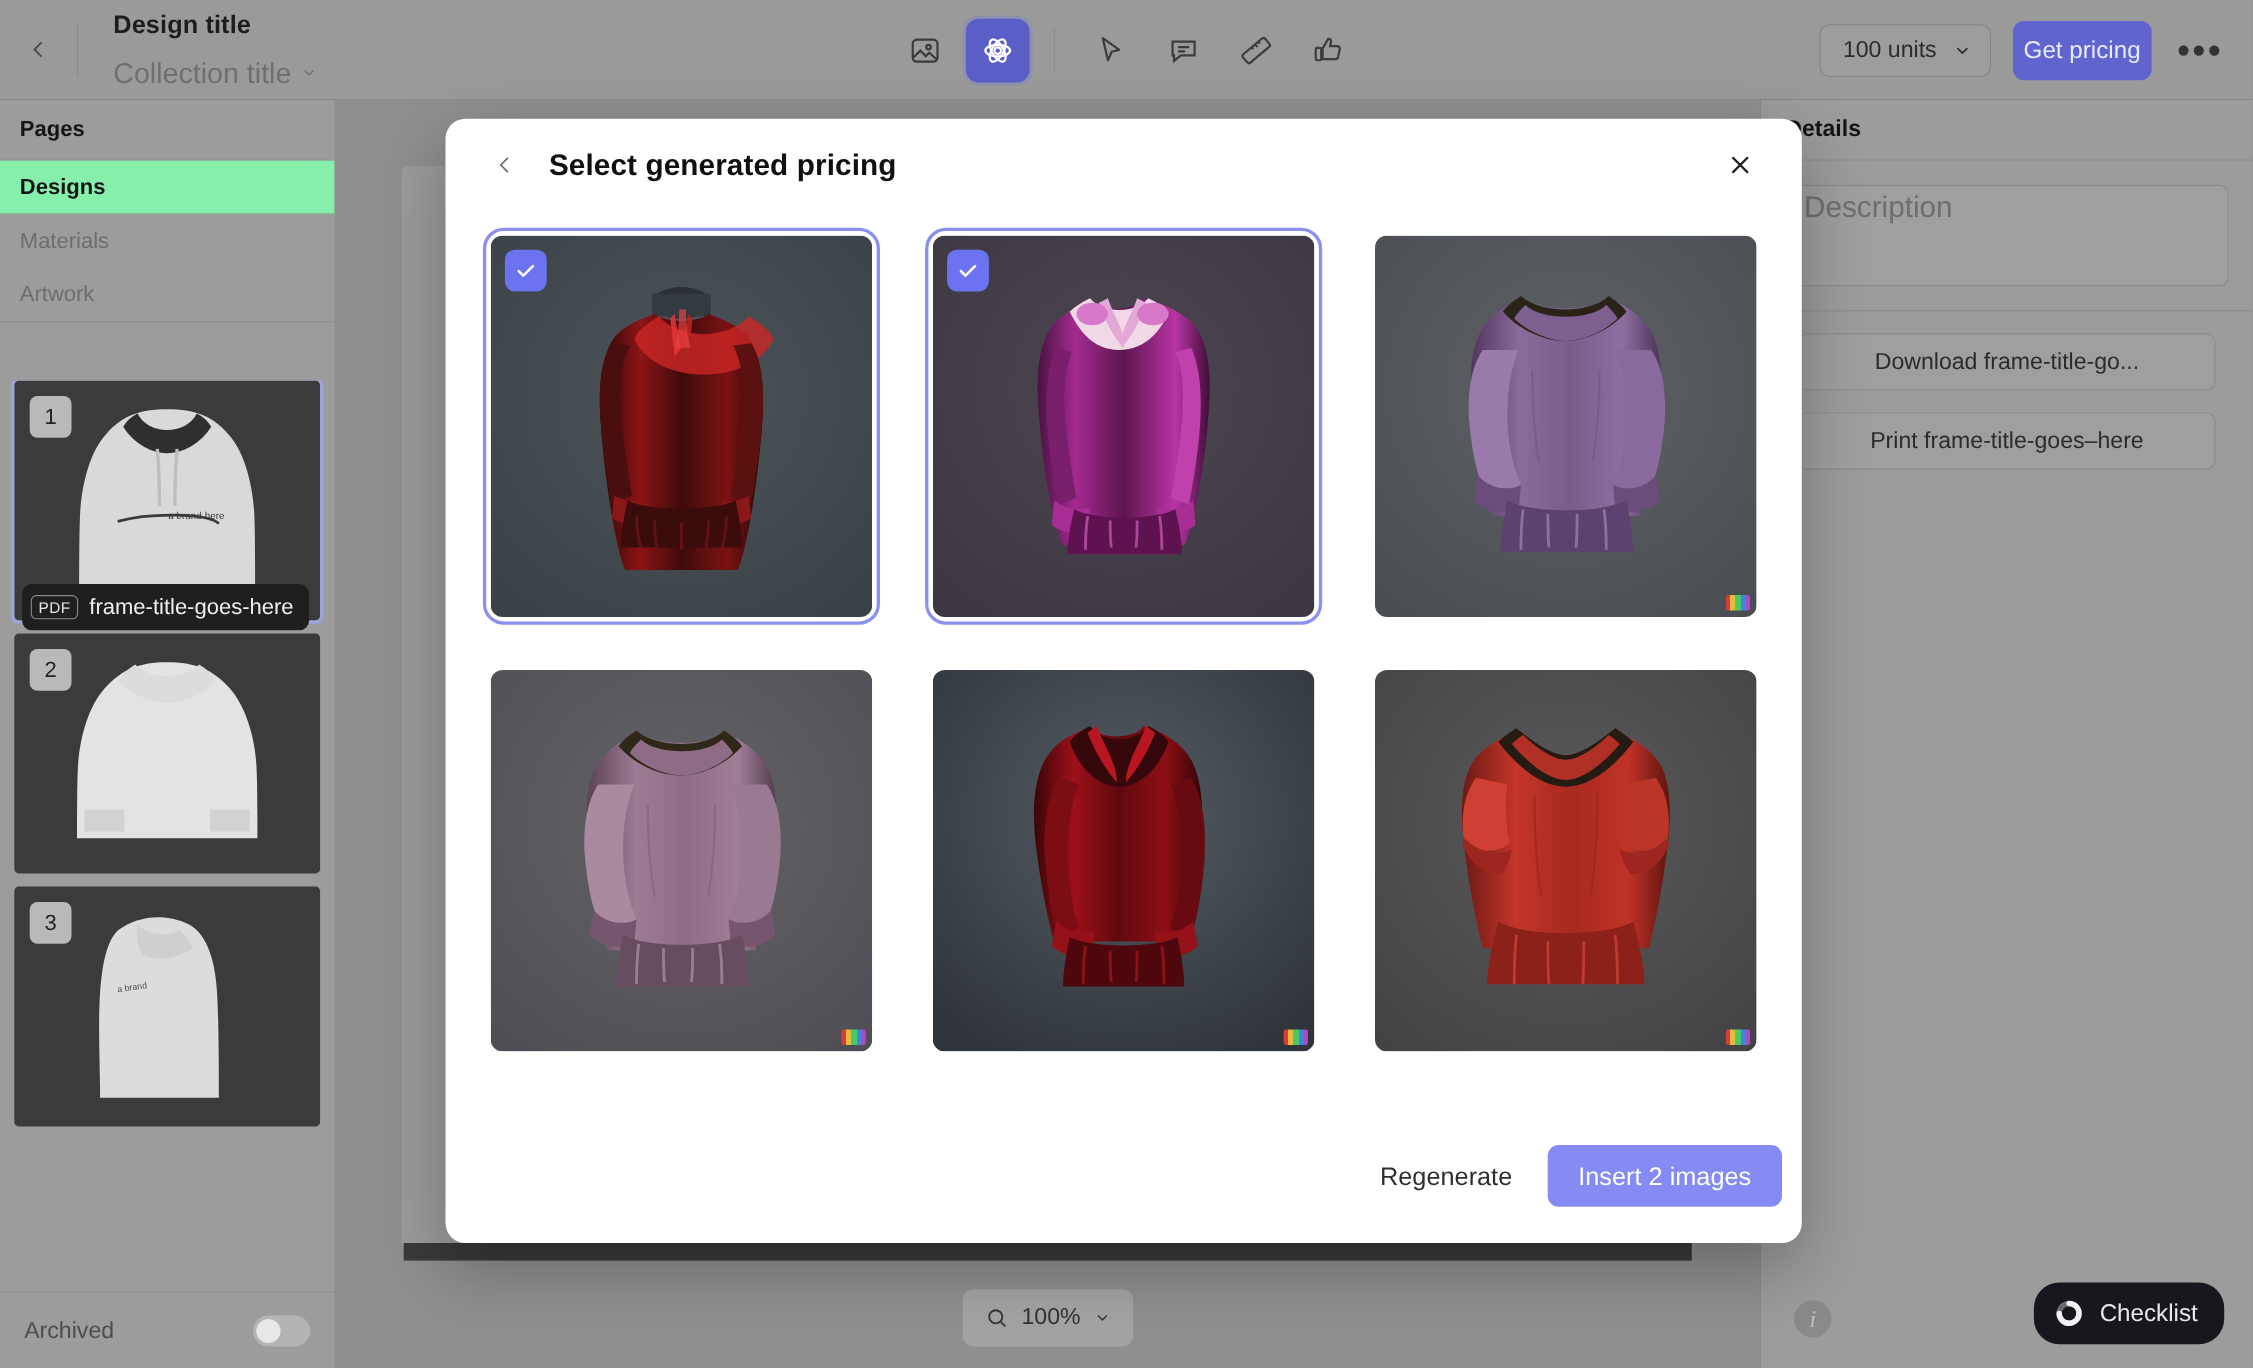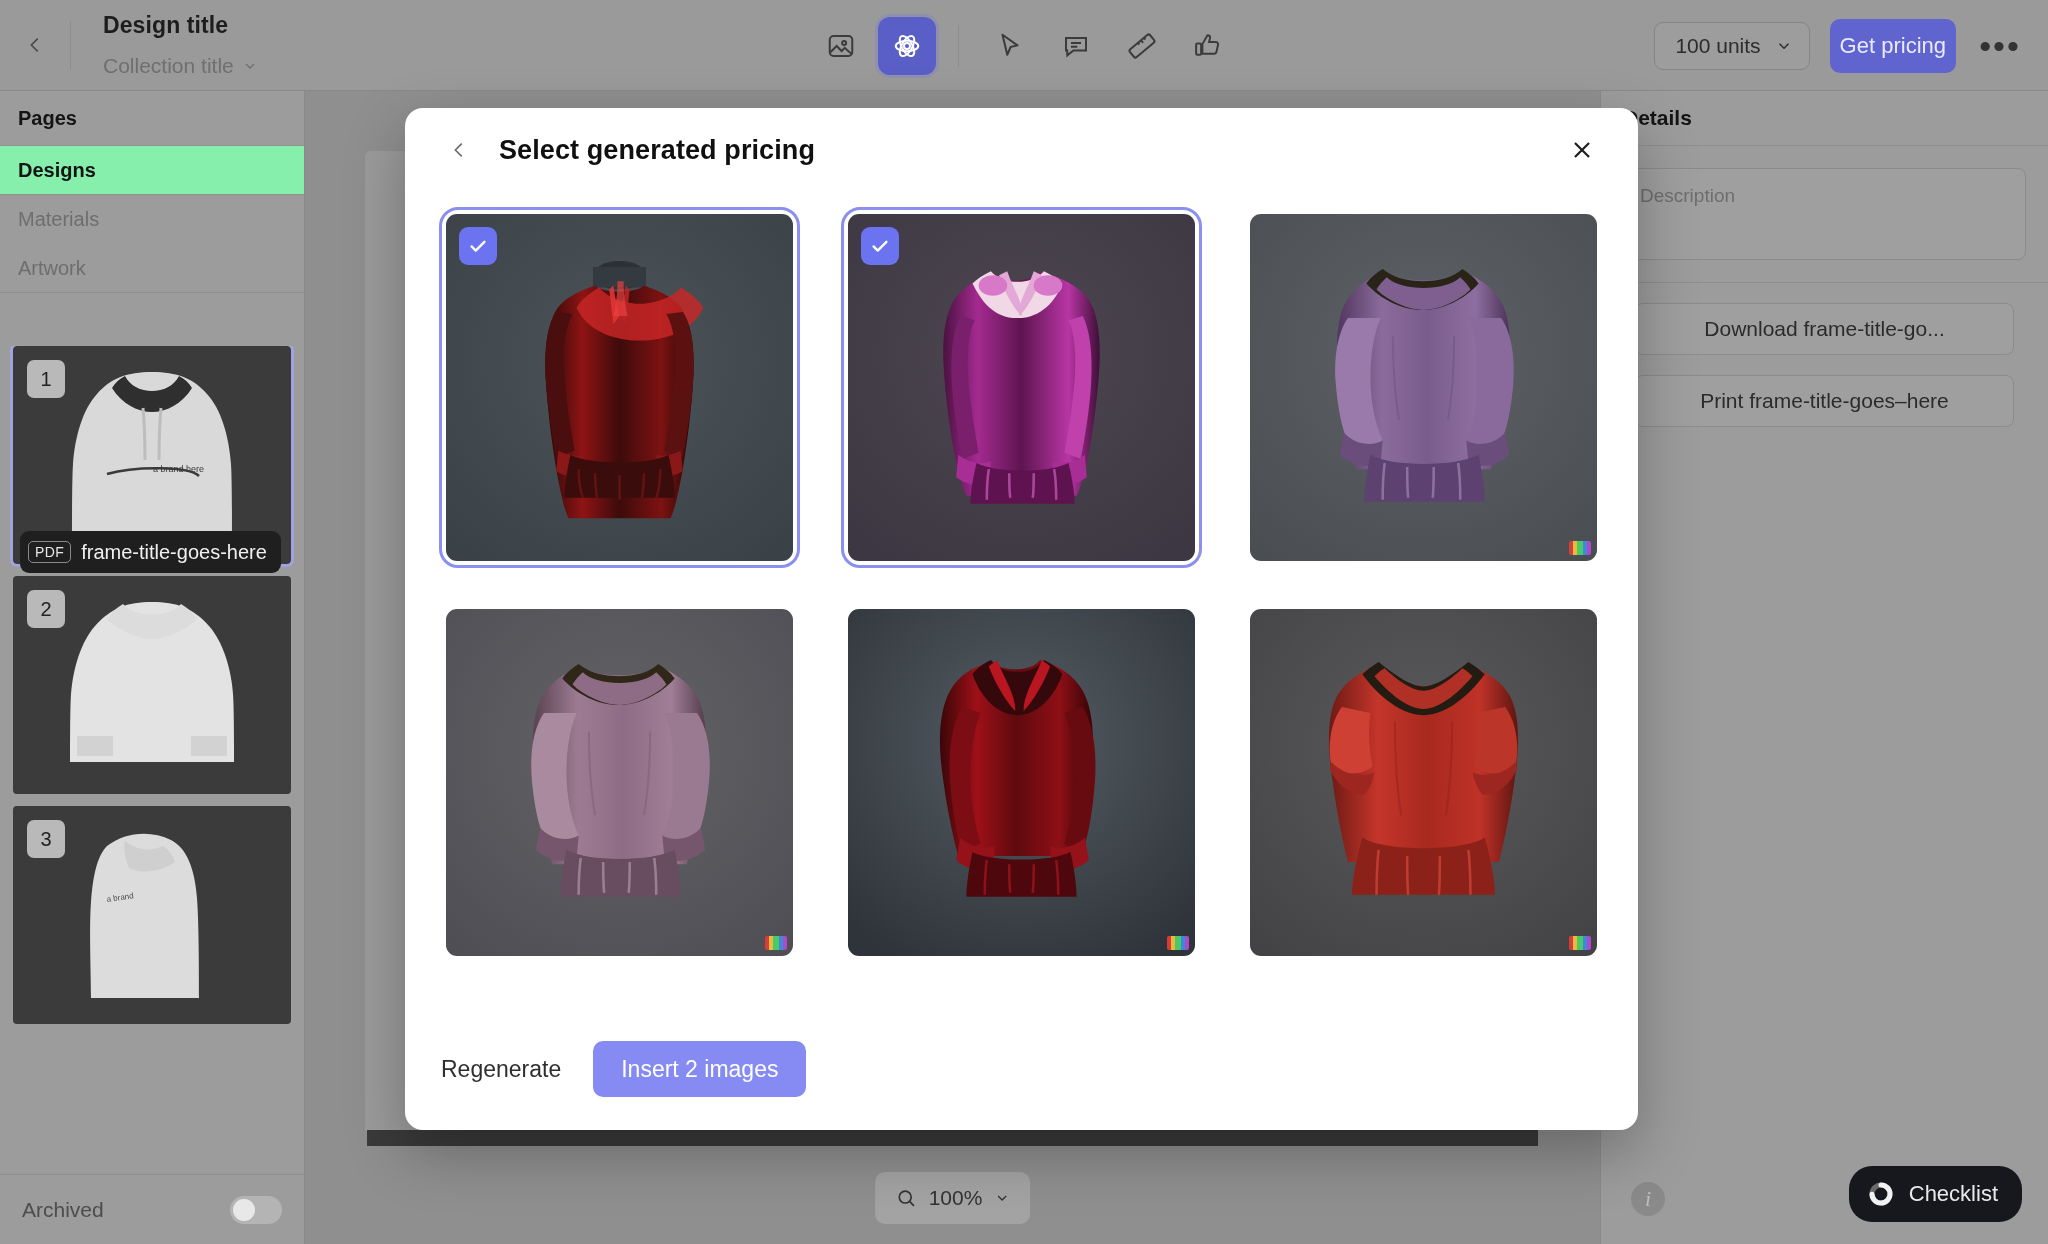--- a/index.html
+++ b/index.html
@@ -23,21 +23,21 @@
     border-bottom: 1px solid #8a8a8a;
     display: flex; align-items: center;
   }
   .back-btn {
     width: 70px; height: 91px; display: flex; align-items: center; justify-content: center;
     color: #4a4a4a;
   }
   .divider-v { width: 1px; height: 48px; background: #8c8c8c; }
   .titles { padding-left: 32px; display: flex; flex-direction: column; gap: 4px; }
   .title-main { font-size: 23px; font-weight: bold; color: #1d1d1d; letter-spacing: .1px;}
-  .title-sub { font-size: 21px; color: #6f6f6f; display: flex; align-items: center; gap: 8px; margin-top: 11px; }
+  .title-sub { font-size: 26px; color: #6f6f6f; display: flex; align-items: center; gap: 8px; margin-top: 11px; }
 
   .tools { position: absolute; left: 0; right: 0; top: 0; height: 91px;
            display: flex; align-items: center; justify-content: center; gap: 8px; }
   .tool {
     width: 58px; height: 58px; border-radius: 12px;
     display: flex; align-items: center; justify-content: center;
     color: #3b3b3b;
   }
   .tool.active { background: #5a5fc7; color: #fff; box-shadow: 0 0 0 3px rgba(120,125,210,.35); }
   .tool-sep { width: 1px; height: 42px; background: #8c8c8c; margin: 0 14px; }
@@ -106,21 +106,21 @@
 
   
   .rightpanel {
     position: absolute; right: 0; top: 91px; width: 448px; bottom: 0;
     background: #9c9c9c; border-left: 1px solid #8a8a8a;
   }
   .rp-head { height: 55px; display: flex; align-items: center; padding-left: 22px;
              font-size: 21px; font-weight: bold; color: #141414; border-bottom: 1px solid #8d8d8d; }
   .rp-field {
     margin: 22px; height: 92px; border: 1px solid #8b8b8b; border-radius: 8px;
-    padding: 16px 16px; font-size: 19px; color: #6e6e6e; background: rgba(255,255,255,.03);
+    padding: 4px 16px; font-size: 27px; color: #6e6e6e; background: rgba(255,255,255,.03);
   }
   .rp-sep { height: 1px; background: #8d8d8d; }
   .rp-btn {
     margin: 20px 34px; height: 52px; border: 1px solid #8b8b8b; border-radius: 8px;
     display: flex; align-items: center; justify-content: center;
     font-size: 21px; color: #2b2b2b; background: rgba(255,255,255,.03);
   }
   .info-icon {
     position: absolute; left: 30px; bottom: 28px; width: 34px; height: 34px; border-radius: 50%;
     background: #8a8a8a; color: #bdbdbd; display: flex; align-items: center; justify-content: center;
@@ -165,22 +165,22 @@
   .card-img { width: 100%; height: 100%; border-radius: 11px; overflow: hidden; position: relative; }
   .check {
     position: absolute; left: 17px; top: 17px; width: 38px; height: 38px; border-radius: 9px;
     background: #6b73f0; display: flex; align-items: center; justify-content: center; z-index: 3;
   }
   .wm { position: absolute; right: 6px; bottom: 6px; width: 22px; height: 14px; border-radius: 2px; z-index: 3;
         background: linear-gradient(90deg,#e03b3b 0 18%,#f0c13a 18% 38%,#4ad06a 38% 62%,#3b8ee0 62% 82%,#b24ad0 82% 100%);
         opacity: .95; }
 
   .modal-foot {
-    height: 122px; display: flex; align-items: center; 
-    gap: 32px; padding: 0 36px;
+    height: 122px; display: flex; align-items: center; justify-content: flex-end;
+    gap: 32px; padding: 0 18px;
   }
   .regen { font-size: 23px; color: #2e2e2e; }
   .insert {
     height: 56px; padding: 0 28px; border-radius: 10px; background: #858bf2; color: #fff;
     font-size: 23px; display: flex; align-items: center; justify-content: center;
   }
   svg { display: block; }
 </style>
 </head>
 <body>

